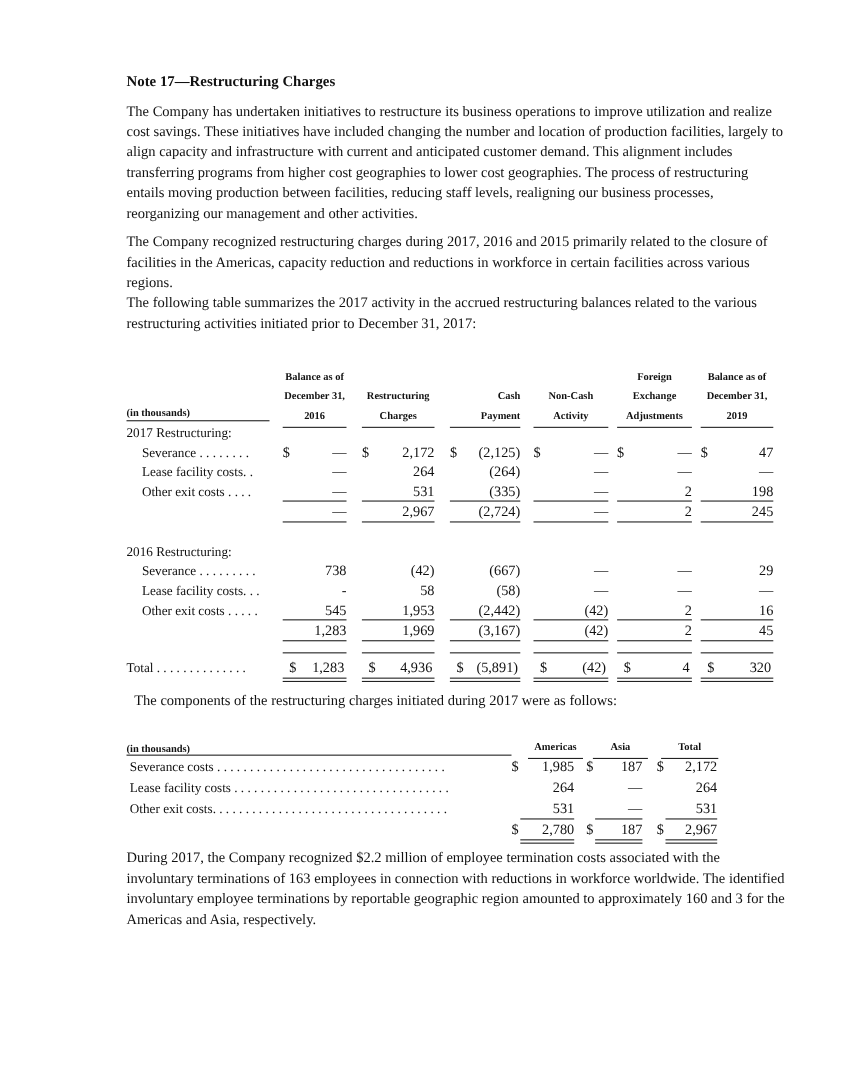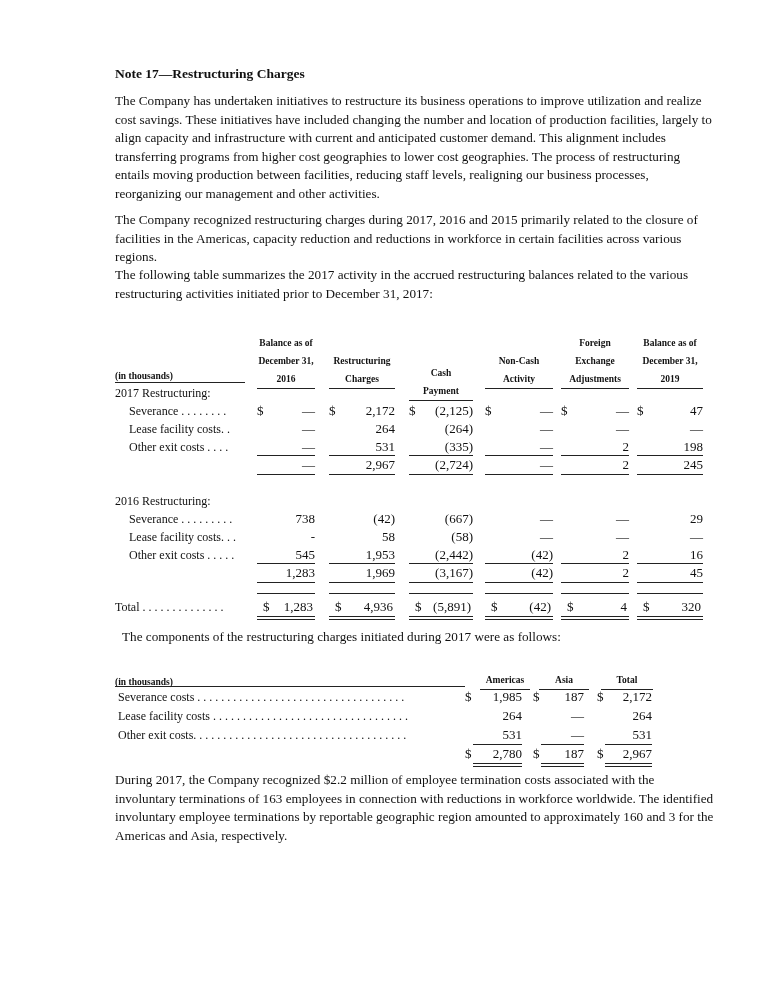--- a/index.html
+++ b/index.html
@@ -63,21 +63,21 @@
     <div class="hdr" style="left:232px; width:58px; top:334px;">
       <span class="ln">Balance as of</span>
       <span class="ln">December 31,</span>
       <span class="ln ul">2016</span>
     </div>
     <div class="hdr" style="left:304px; width:66px; top:334px;">
       <span class="ln"></span>
       <span class="ln">Restructuring</span>
       <span class="ln ul">Charges</span>
     </div>
-    <div class="hdr" style="left:384px; width:64px; top:346px;">
+    <div class="hdr" style="left:384px; width:64px; top:334px;text-align:right;">
       <span class="ln"></span>
       <span class="ln">Cash</span>
       <span class="ln ul">Payment</span>
     </div>
     <div class="hdr" style="left:460px; width:68px; top:334px;">
       <span class="ln"></span>
       <span class="ln">Non-Cash</span>
       <span class="ln ul">Activity</span>
     </div>
     <div class="hdr" style="left:536px; width:68px; top:334px;">

